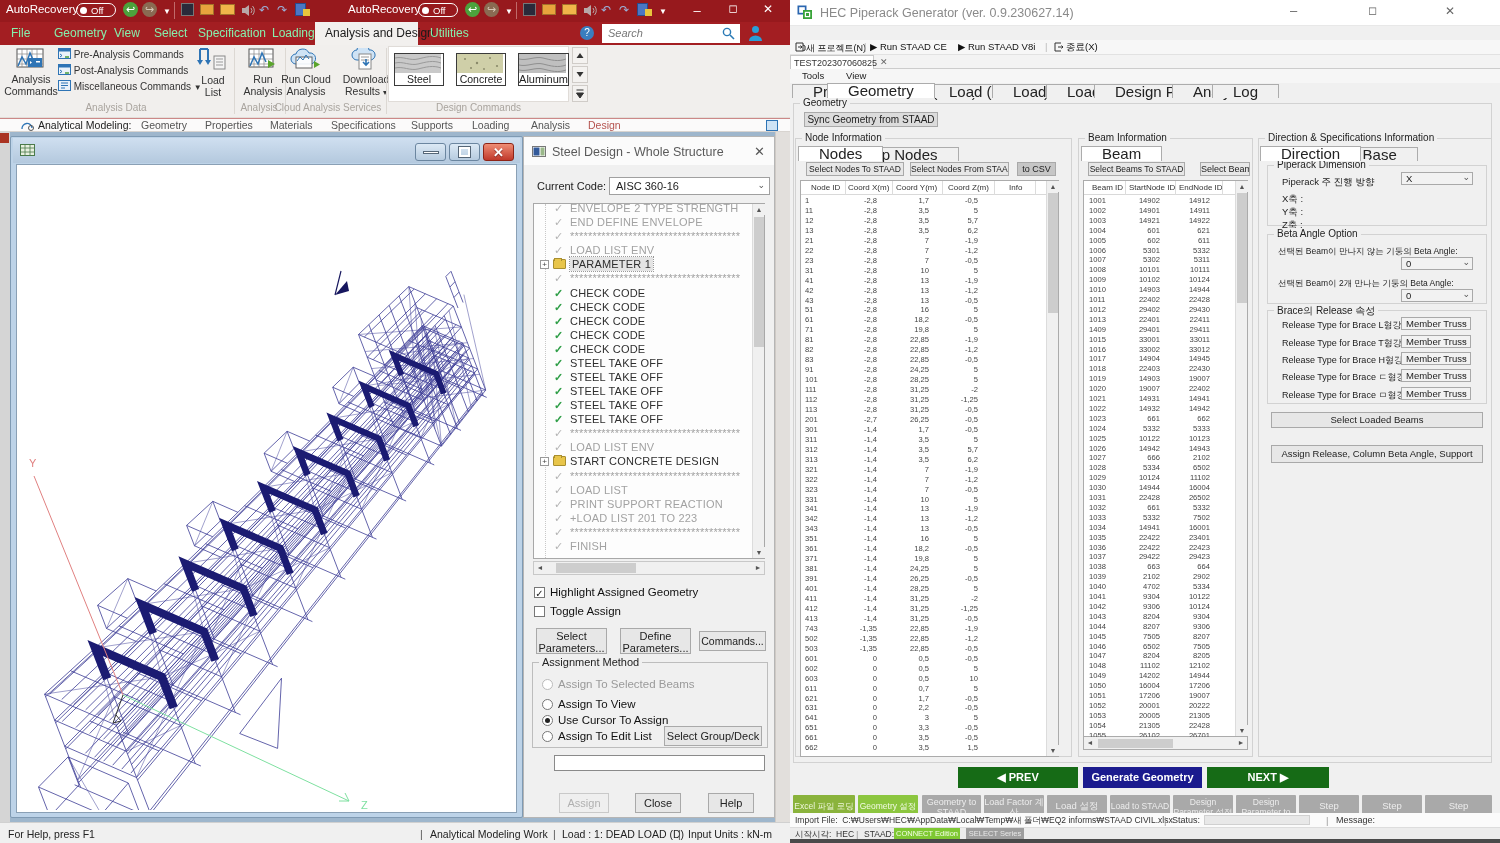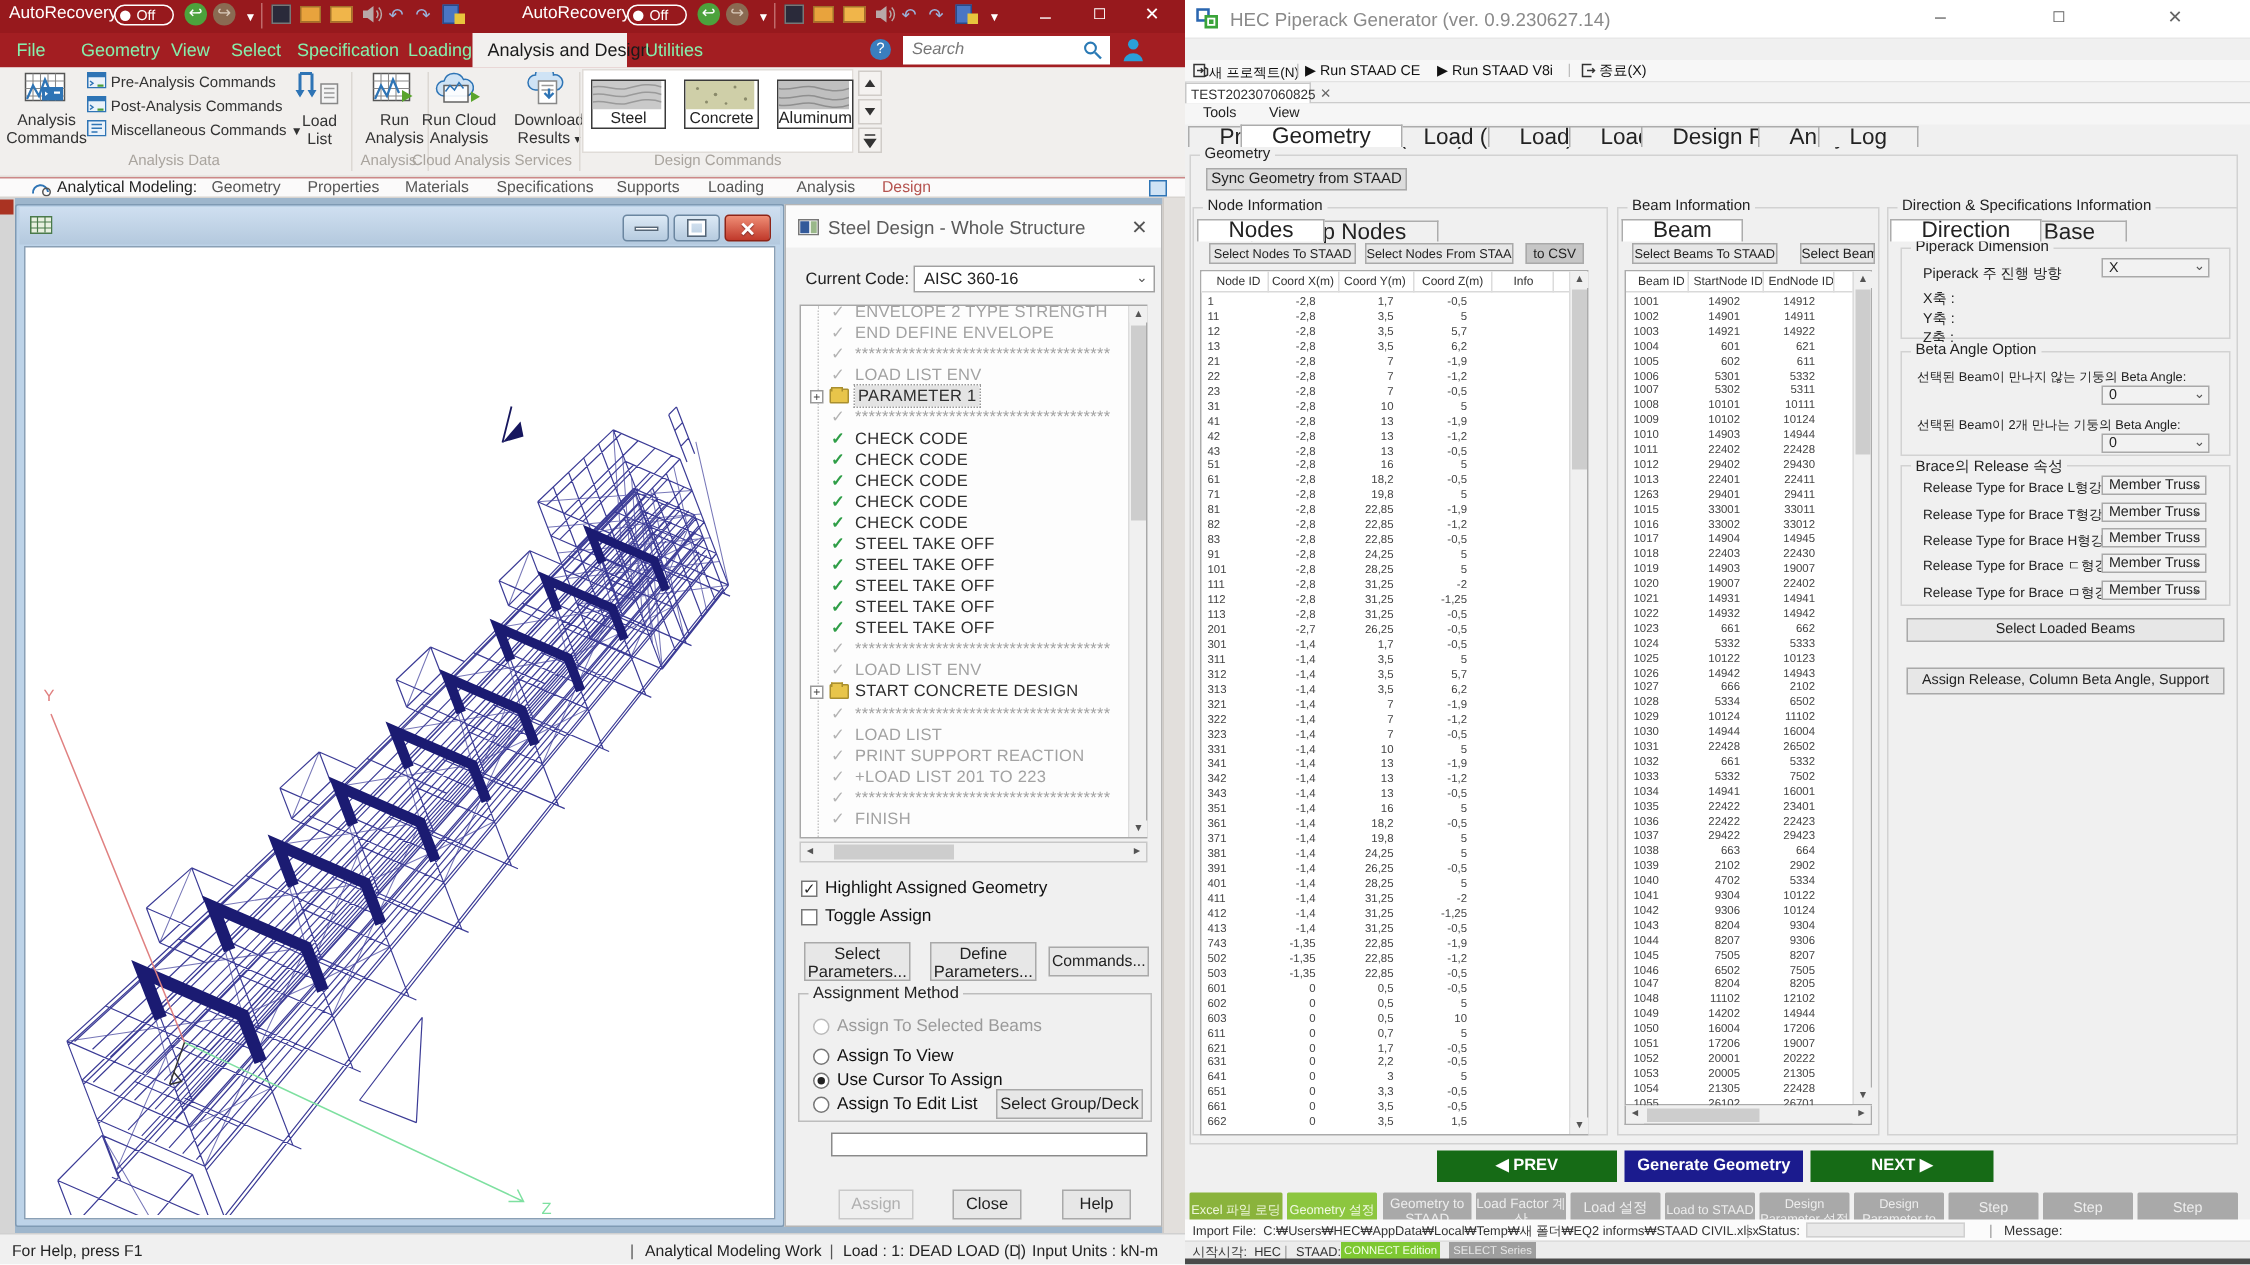--- a/index.html
+++ b/index.html
@@ -957,21 +957,21 @@
             <span class="b1">1012</span>
             <span class="b2">29402</span>
             <span class="b3">29430</span>
           </div>
           <div class="nr" style="top:118.8px">
             <span class="b1">1013</span>
             <span class="b2">22401</span>
             <span class="b3">22411</span>
           </div>
           <div class="nr" style="top:128.7px">
-            <span class="b1">1263</span>
+            <span class="b1">1409</span>
             <span class="b2">29401</span>
             <span class="b3">29411</span>
           </div>
           <div class="nr" style="top:138.6px">
             <span class="b1">1015</span>
             <span class="b2">33001</span>
             <span class="b3">33011</span>
           </div>
           <div class="nr" style="top:148.5px">
             <span class="b1">1016</span>

